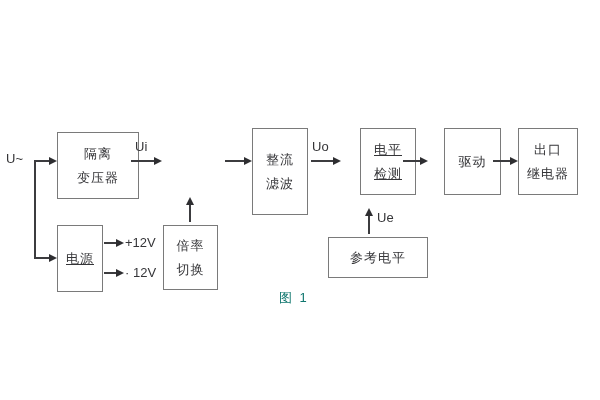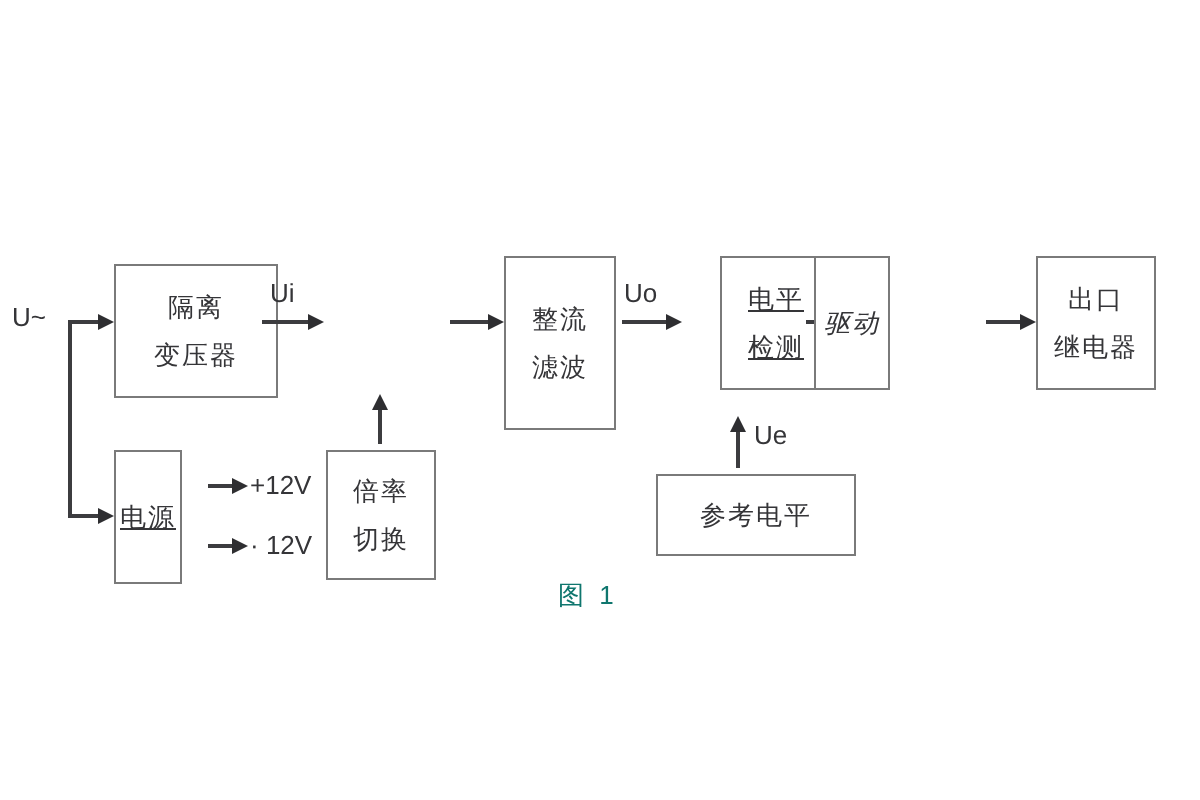--- a/index.html
+++ b/index.html
@@ -51,23 +51,23 @@
     position:absolute;
     font-size:13px;
     color:#0f766e;
     letter-spacing:2px;
   }
   
   #b-isolation{left:57px;top:132px;width:82px;height:67px;justify-content:center;}
   #b-setting{left:163px;top:128px;width:55px;height:67px;}
   #b-rectifier{left:252px;top:128px;width:56px;height:87px;}
   #b-level{left:360px;top:128px;width:56px;height:67px;text-decoration:underline;}
-  #b-driver{left:407px;top:128px;width:38px;height:67px;font-style:italic;}
+  #b-driver{left:444px;top:128px;width:57px;height:67px;}
   #b-relay{left:518px;top:128px;width:60px;height:67px;}
-  #b-power{left:57px;top:225px;width:34px;height:67px;text-decoration:underline;}
+  #b-power{left:57px;top:225px;width:46px;height:67px;text-decoration:underline;}
   #b-ratio{left:163px;top:225px;width:55px;height:65px;}
   #b-reference{left:328px;top:237px;width:100px;height:41px;}
 </style>
 </head>
 <body>
 
 <div class="canvas">
 
   <span class="lbl" style="left:6px;top:152px;">U~</span>
 

